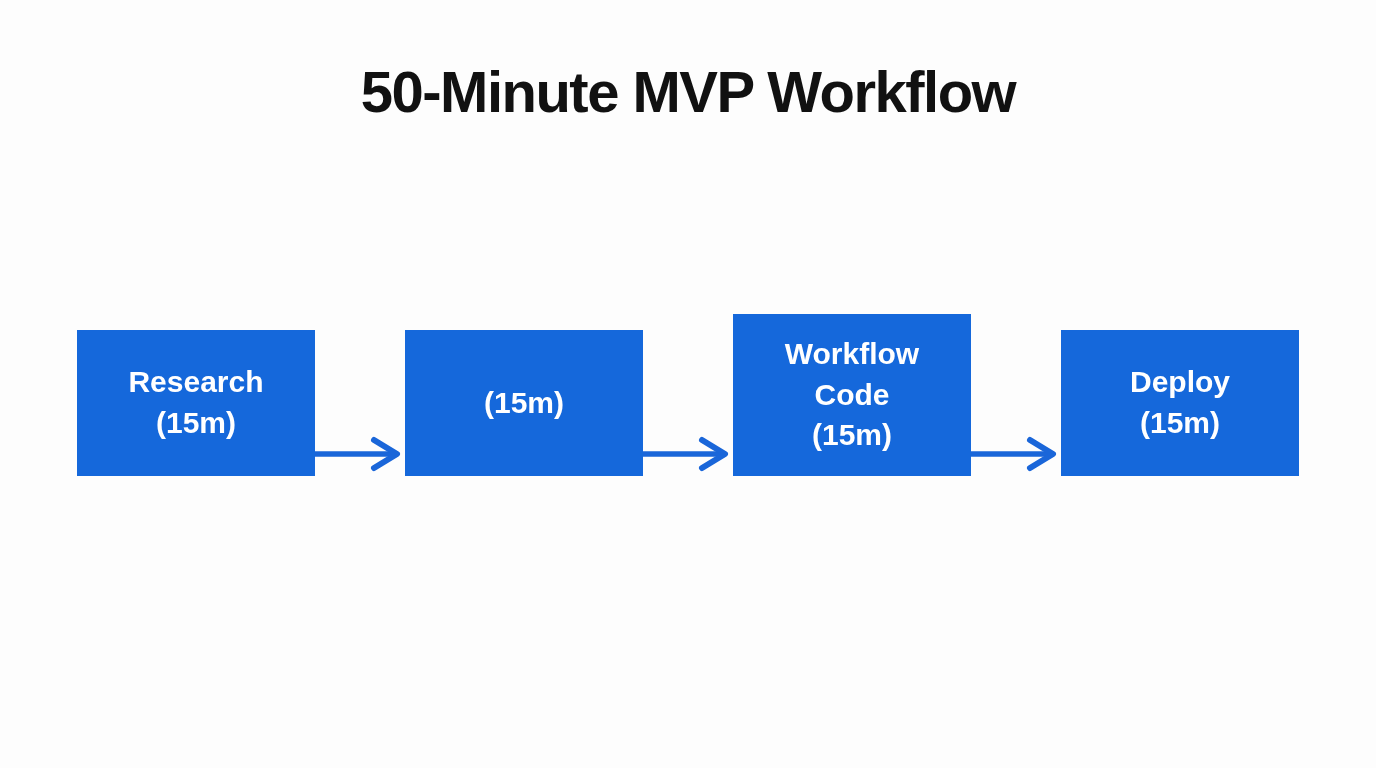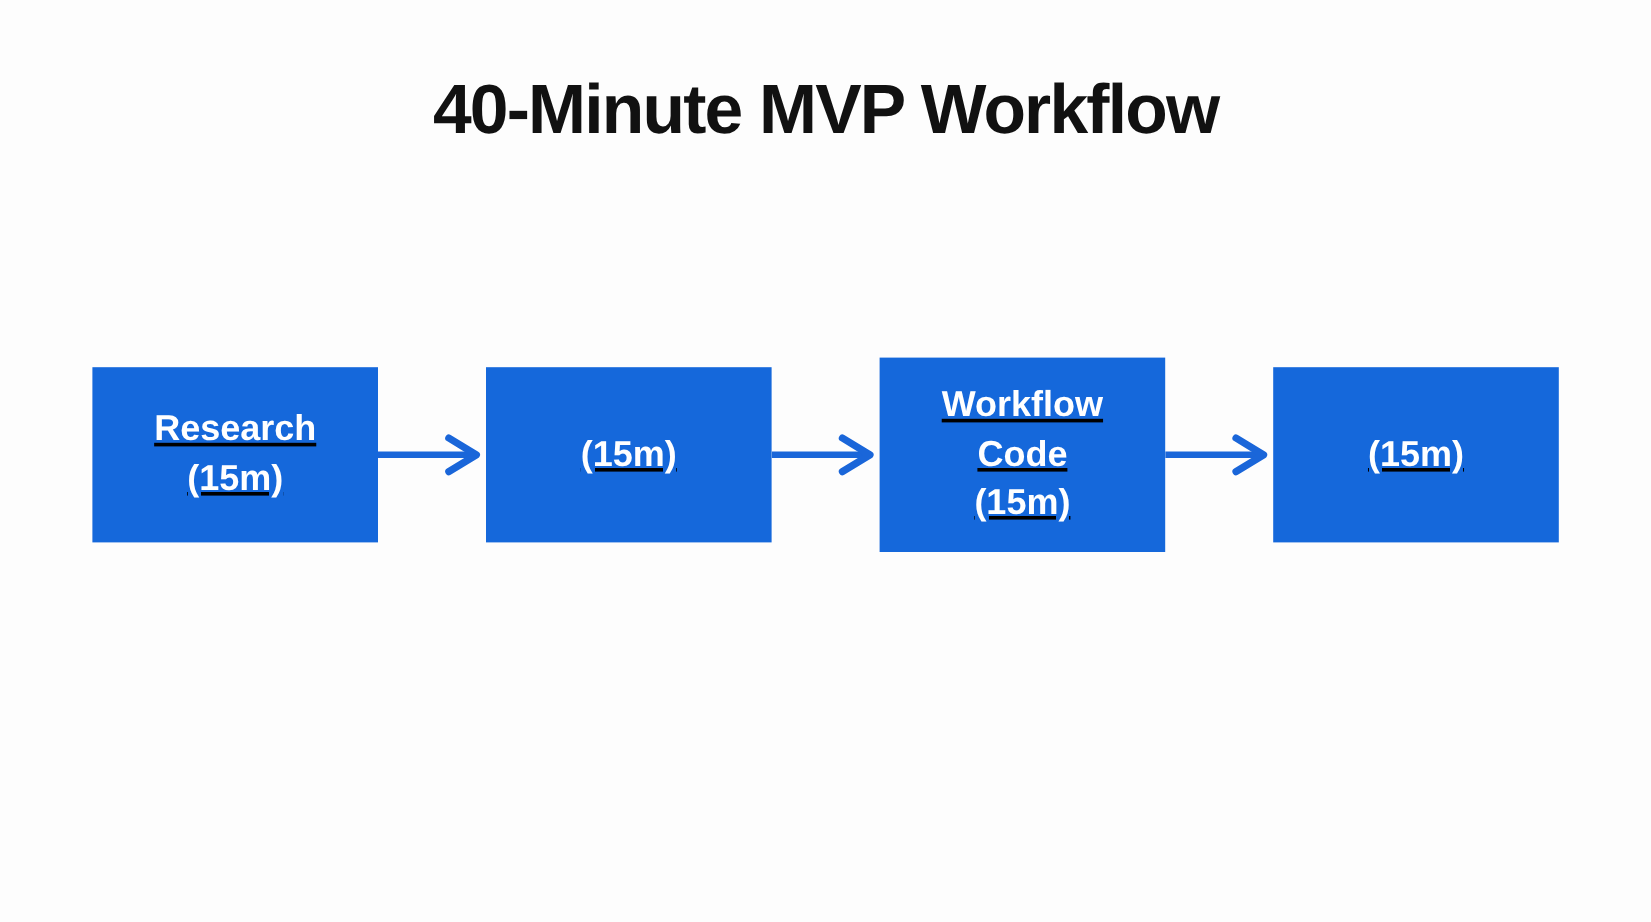--- a/index.html
+++ b/index.html
@@ -29,28 +29,27 @@
     width: 100%;
     margin: 0;
     text-align: center;
     font-size: 58px;
     font-weight: 700;
     letter-spacing: -1.5px;
     color: var(--title);
   }
   .flow {
     position: absolute;
-    top: 298px;
+    top: 314px;
     left: 0;
     width: 100%;
     height: 162px;
     display: flex;
     justify-content: center;
-    align-items: center;
-    text-decoration: underline;
+    align-items: flex-end;
   }
   .step {
     width: 238px;
     min-height: 146px;
     background: var(--box-fill);
     color: var(--box-text);
     display: flex;
     flex-direction: column;
     justify-content: center;
     align-items: center;
@@ -73,21 +72,21 @@
     height: 44px;
     color: var(--arrow);
     display: block;
   }
 </style>
 </head>
 <body>
 
 <div class="canvas">
 
-  <h1 class="title">40-Minute MVP Workflow</h1>
+  <h1 class="title">50-Minute MVP Workflow</h1>
 
   <div class="flow">
 
     <div class="step">
       <div class="step-name">Research</div>
       <div class="step-duration">(15m)</div>
     </div>
 
     <svg class="arrow" viewBox="0 0 90 44" xmlns="http://www.w3.org/2000/svg">
       <path d="M0 22 H77" stroke="currentColor" stroke-width="5.5" fill="none"></path>
@@ -107,17 +106,18 @@
       <div class="step-name">Workflow Code</div>
       <div class="step-duration">(15m)</div>
     </div>
 
     <svg class="arrow" viewBox="0 0 90 44" xmlns="http://www.w3.org/2000/svg">
       <path d="M0 22 H77" stroke="currentColor" stroke-width="5.5" fill="none"></path>
       <path d="M59 8 L82 22 L59 36" stroke="currentColor" stroke-width="6" fill="none" stroke-linecap="round" stroke-linejoin="round"></path>
     </svg>
 
     <div class="step">
+      <div class="step-name">Deploy</div>
       <div class="step-duration">(15m)</div>
     </div>
 
   </div>
 </div>
 
 </body></html>

